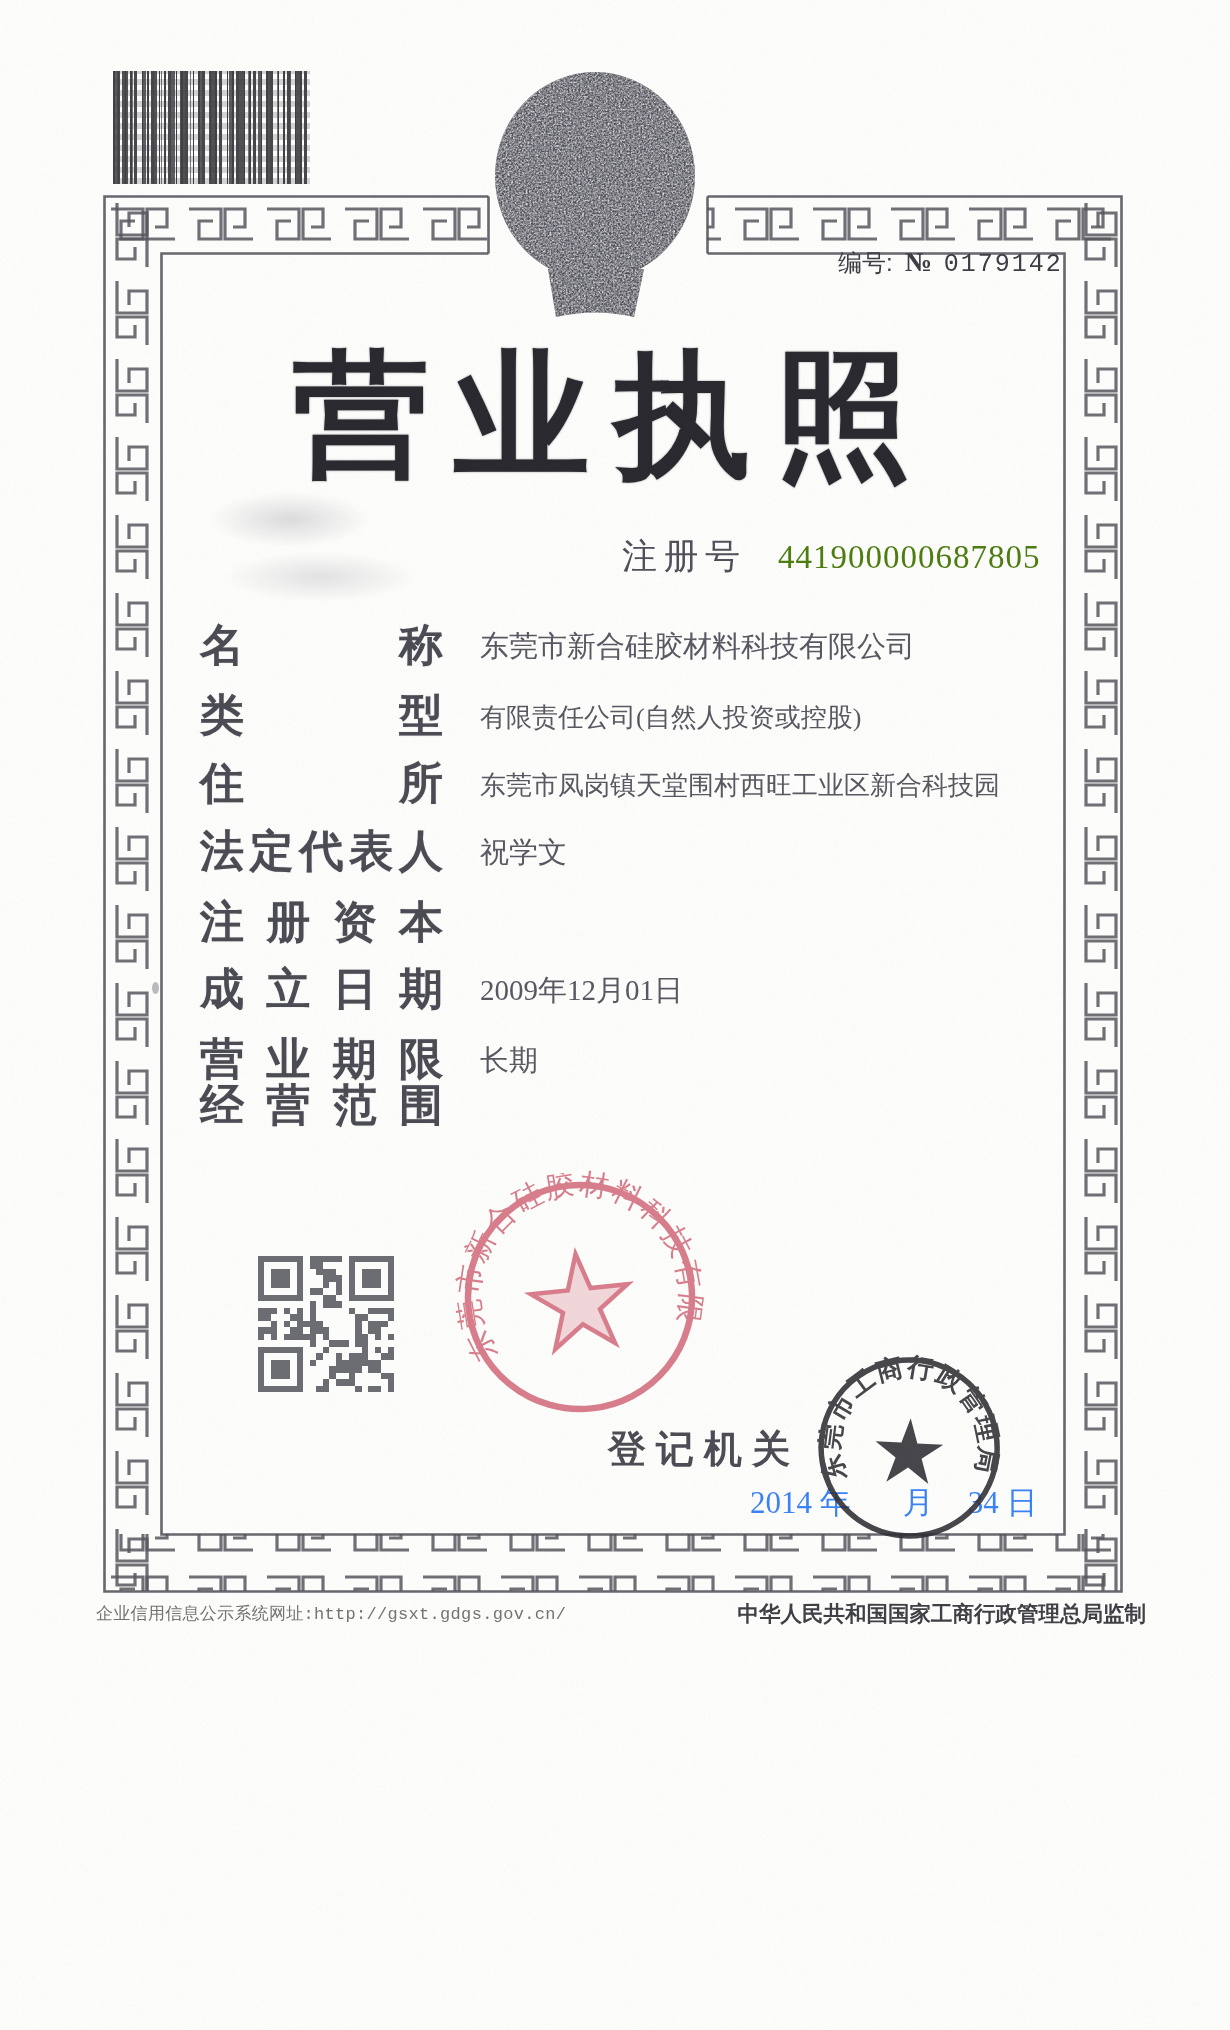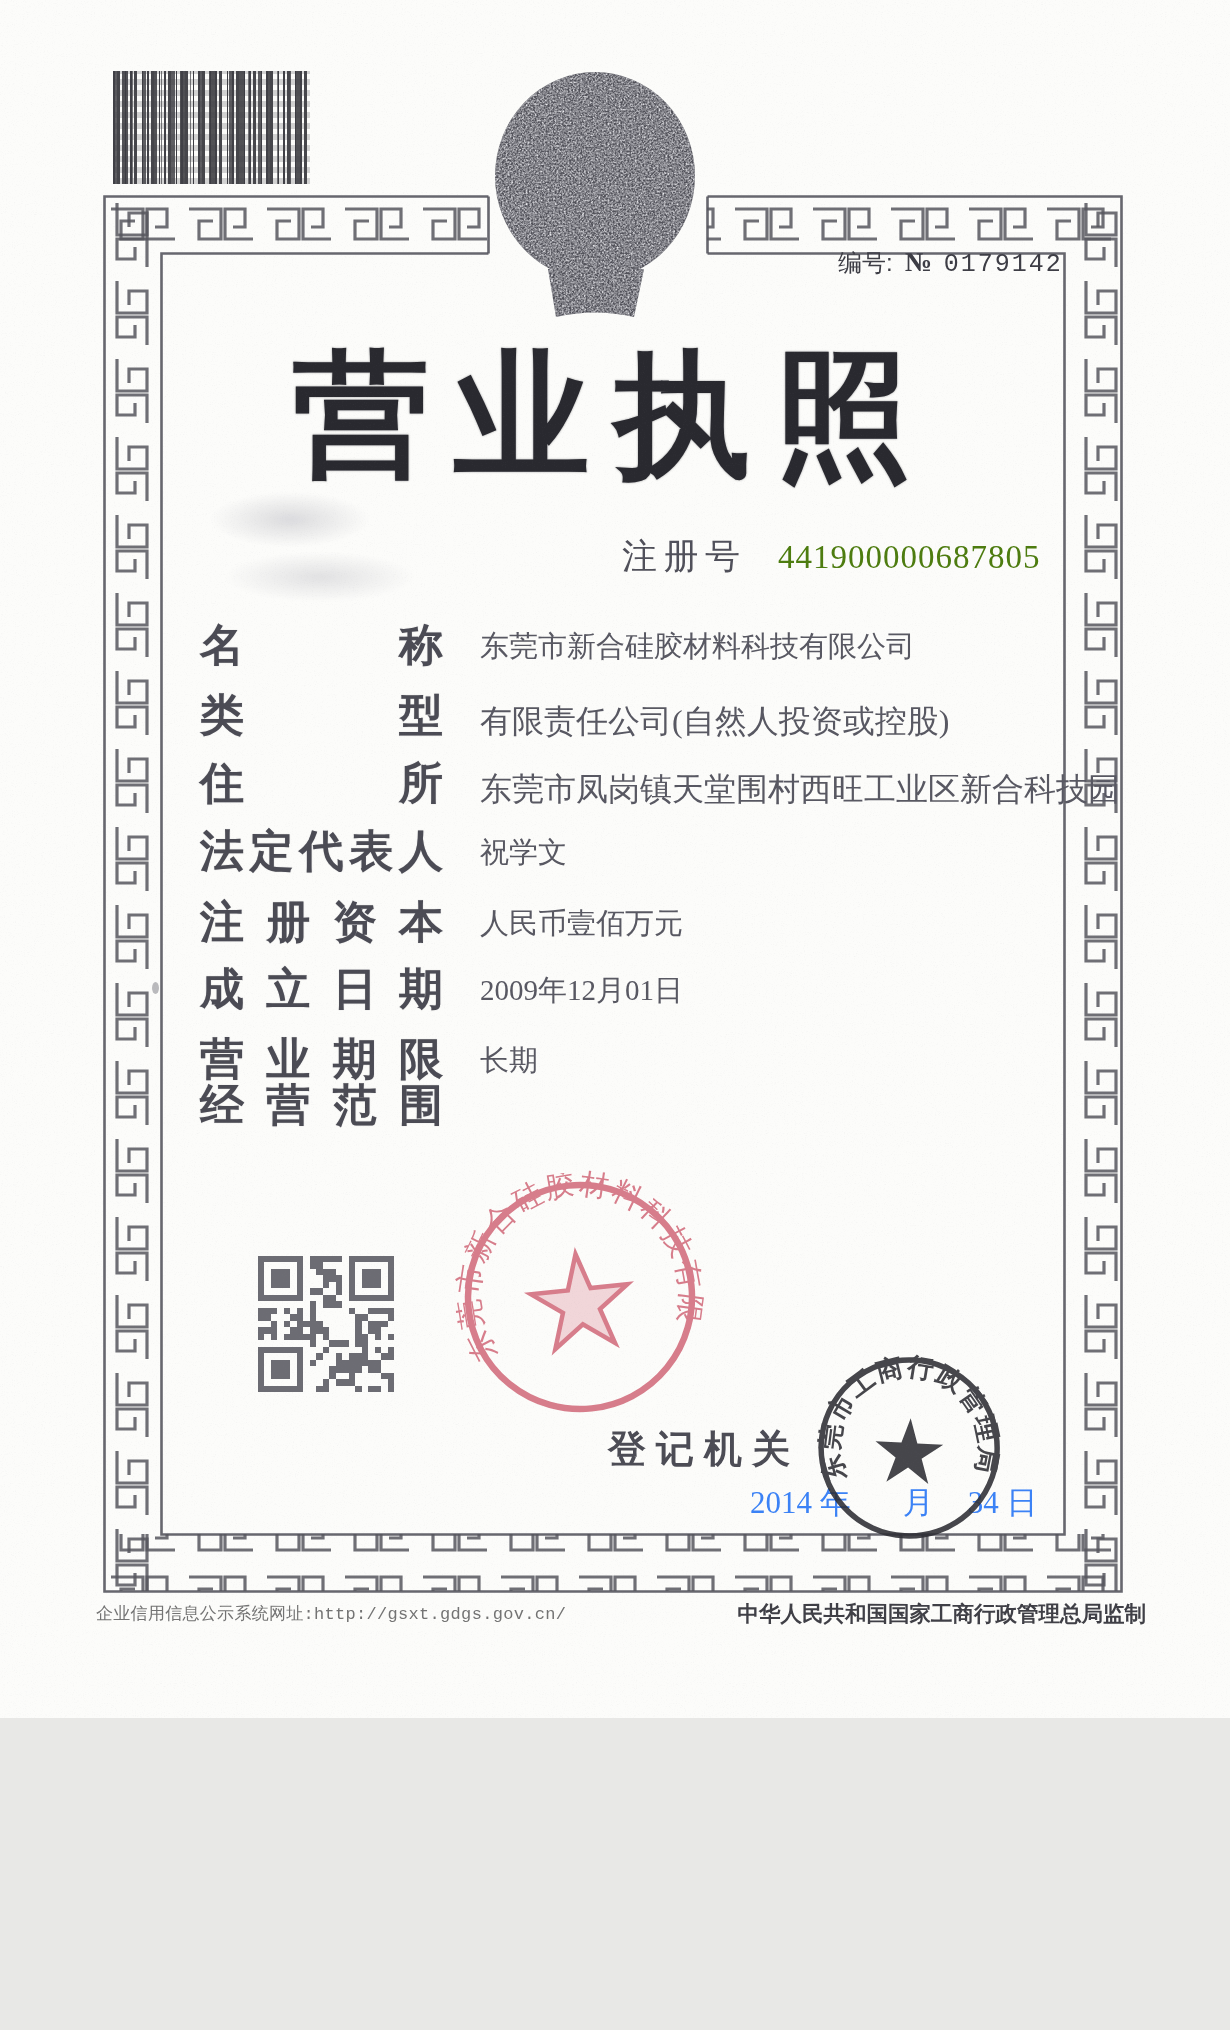--- a/index.html
+++ b/index.html
@@ -4,21 +4,21 @@
 <style>
   :root{
     --seal-red:#cf6273;
     --ink:#4b4b54;
     --value-ink:#585862;
     --stamp-black:#2e2e34;
     --border-ink:#56565e;
   }
   html,body{margin:0;padding:0;background:#e8e8e6;}
   .page{
-    position:relative;width:1230px;height:1718px;margin:0 auto;
+    position:relative;width:1230px;height:2030px;margin:0 auto;
     background:#fcfcfa;overflow:hidden;
     font-family:"Liberation Serif", serif;
   }
   .abs{position:absolute;}
 
   
   .barcode{
     left:113px;top:71px;width:197px;height:113px;opacity:.85;
     background:
       repeating-linear-gradient(90deg,#25252b 0 2px,rgba(0,0,0,0) 2px 4px,#2b2b31 4px 7px,rgba(0,0,0,0) 7px 12px,#202026 12px 13px,rgba(0,0,0,0) 13px 17px),
@@ -57,21 +57,21 @@
   .regno .num{margin-left:38px;font-size:33px;letter-spacing:1px;color:#4d7c0f;}
 
   
   .row{position:absolute;left:200px;display:flex;align-items:flex-start;z-index:2;}
   .flabel{
     width:243px;flex:none;display:flex;justify-content:space-between;
     font-family:"Liberation Sans",sans-serif;font-size:44px;font-weight:700;color:var(--ink);
     text-shadow:0 0 1px rgba(75,75,84,.4);
   }
   .fvalue{margin-left:37px;padding-top:11px;font-size:29px;color:var(--value-ink);}
-  .fvalue.small{font-size:32px;padding-top:14px;}
+  .fvalue.small{font-size:26px;padding-top:14px;}
   .fvalue.scope{width:545px;font-size:19px;line-height:31px;text-align:justify;padding-top:10px;color:#55555f;}
 
   
   .qr{left:258px;top:1256px;width:136px;height:136px;z-index:2;opacity:.85;}
   .qr svg{shape-rendering:crispEdges;}
   .qr rect{fill:#54545c;}
 
   
   .red-seal{left:455px;top:1172px;width:250px;height:250px;z-index:5;opacity:.82;transform:rotate(-6deg);}
   .red-seal .ring{fill:none;stroke:var(--seal-red);stroke-width:6.5;}
@@ -209,21 +209,20 @@
       </div>
     <div class="fvalue">祝学文</div>
   </div>
   <div class="row" style="top:893px">
     <div class="flabel spread">
         <span>注</span>
         <span>册</span>
         <span>资</span>
         <span>本</span>
       </div>
-    <div class="fvalue">人民币壹佰万元</div>
   </div>
   <div class="row" style="top:960px">
     <div class="flabel spread">
         <span>成</span>
         <span>立</span>
         <span>日</span>
         <span>期</span>
       </div>
     <div class="fvalue">2009年12月01日</div>
   </div>

